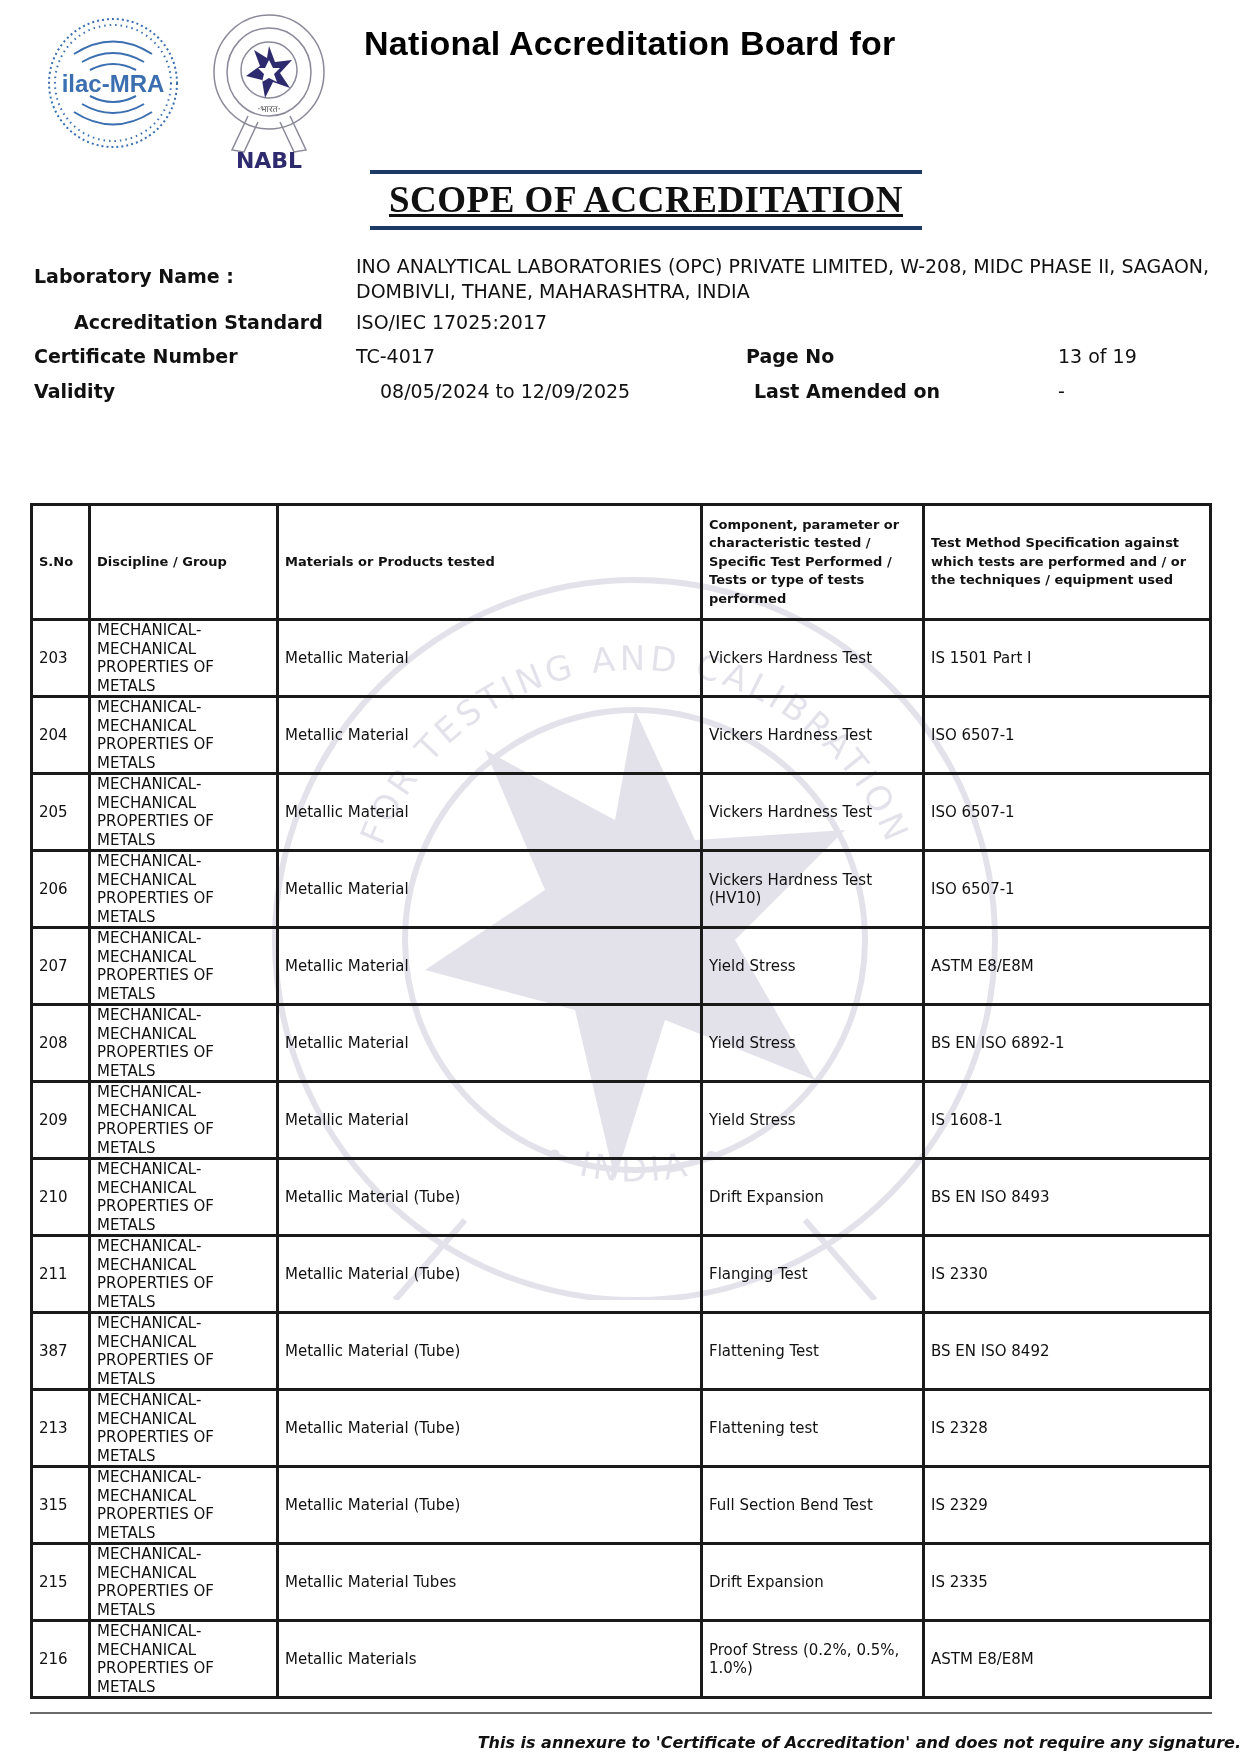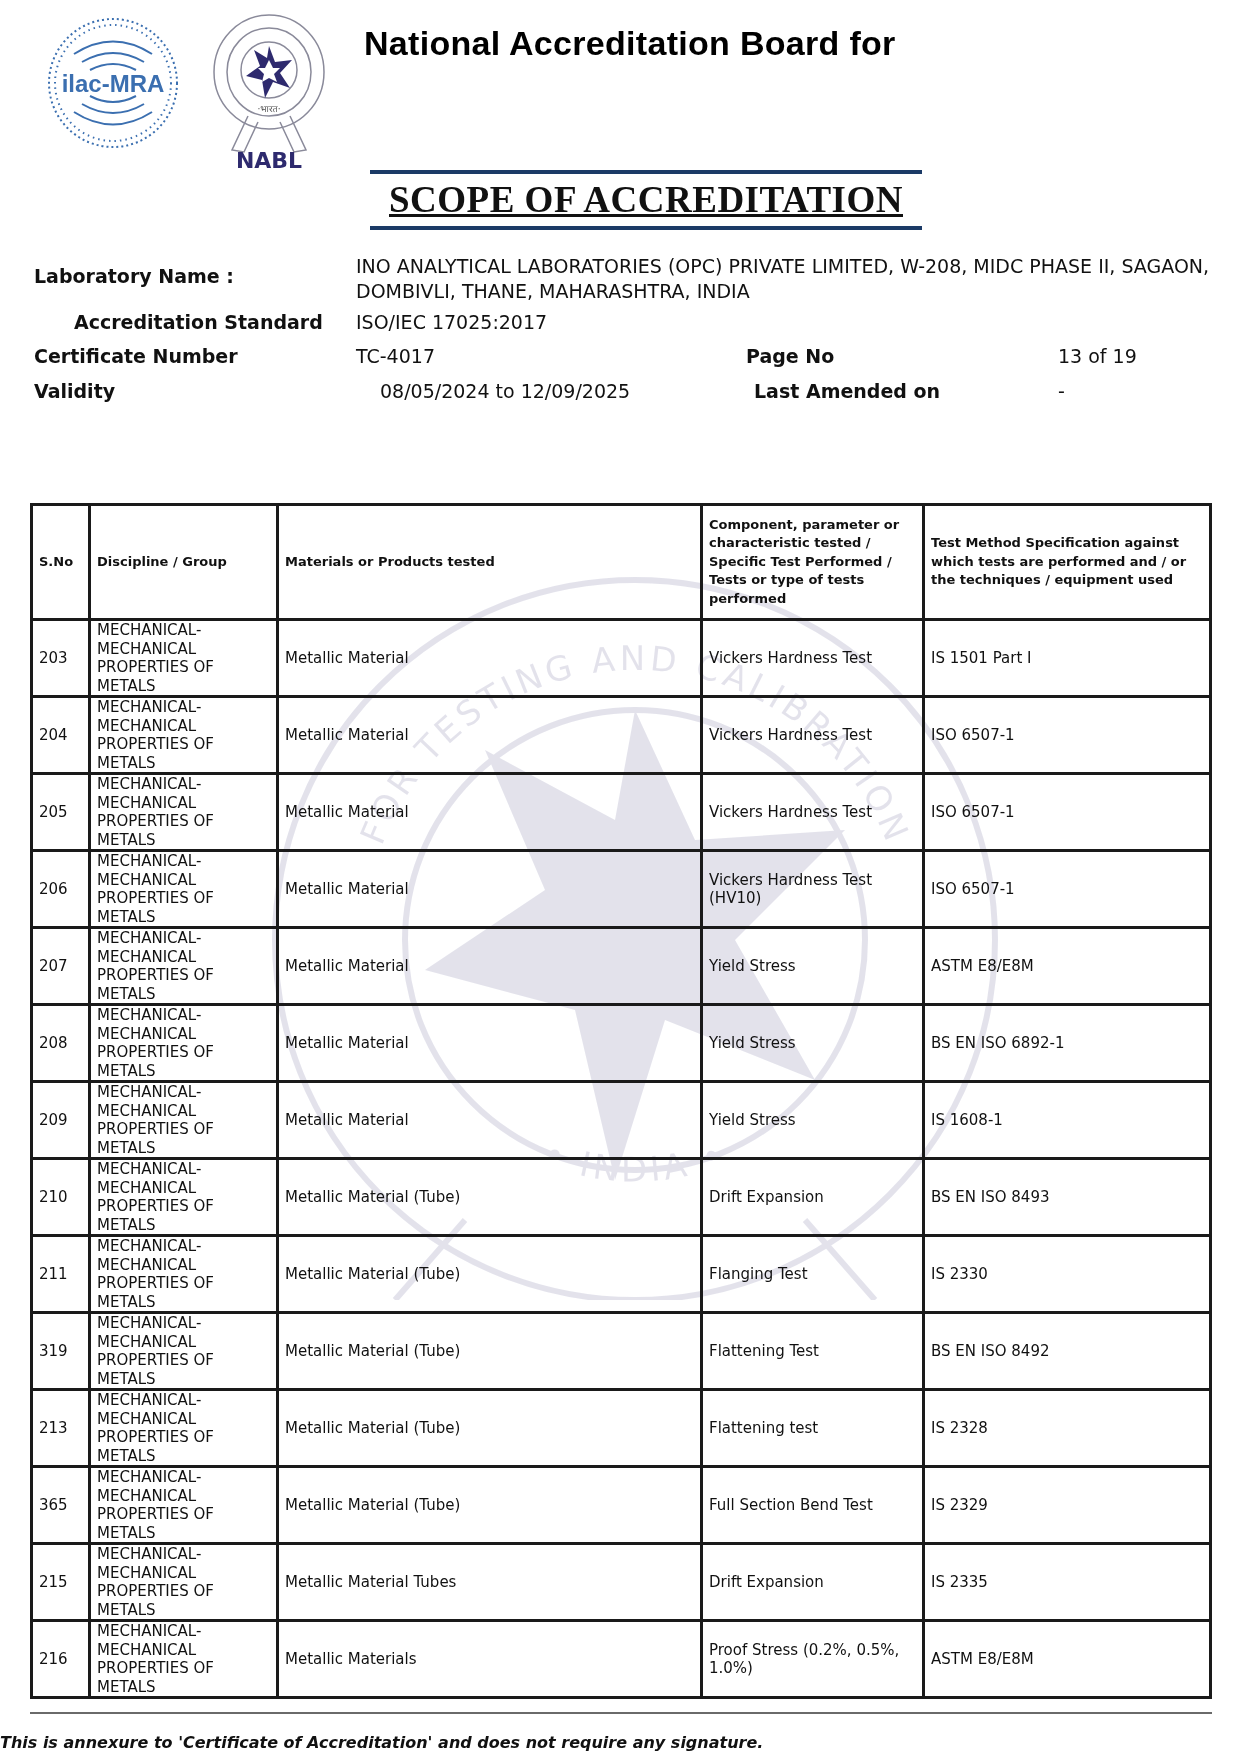--- a/index.html
+++ b/index.html
@@ -23,21 +23,21 @@
   table.scope th { font-weight: bold; text-align: left; font-size: 13px; line-height: 18.5px; height: 104px; padding: 4px 6px; }
   table.scope td { height: 63px; line-height: 18.5px; }
   .c-sno { width: 58px; }
   .c-disc { width: 188px; }
   .c-mat { width: 424px; }
   .c-comp { width: 222px; }
 
   .watermark { position: absolute; left: 255px; top: 540px; width: 760px; height: 760px; z-index: 1; opacity: 0.13; }
 
   .footer-rule { position: absolute; left: 30px; top: 1712px; width: 1182px; height: 2px; background: #6a6a6a; }
-  .footer-note { position: absolute; left: 0; top: 1733px; width: 1241px; text-align: left; font-size: 16px; font-weight: bold; font-style: italic; color: #111; }
+  .footer-note { position: absolute; left: 0; top: 1733px; width: 1241px; text-align: right; font-size: 16px; font-weight: bold; font-style: italic; color: #111; }
 </style>
 </head>
 <body>
 
 <div class="logo-ilac">
   <svg width="138" height="138" viewBox="0 0 138 138">
     <g fill="none" stroke="#3b6fb0" stroke-width="2">
       <circle cx="69" cy="69" r="64" stroke-dasharray="2 3"></circle>
       <circle cx="69" cy="69" r="58" stroke-dasharray="1.5 4"></circle>
       <path d="M30 40 Q69 15 108 40"></path>
@@ -190,35 +190,35 @@
         <td>BS EN ISO 8493</td>
       </tr>
       <tr>
         <td>211</td>
         <td>MECHANICAL- MECHANICAL PROPERTIES OF METALS</td>
         <td>Metallic Material (Tube)</td>
         <td>Flanging Test</td>
         <td>IS 2330</td>
       </tr>
       <tr>
-        <td>319</td>
+        <td>387</td>
         <td>MECHANICAL- MECHANICAL PROPERTIES OF METALS</td>
         <td>Metallic Material (Tube)</td>
         <td>Flattening Test</td>
         <td>BS EN ISO 8492</td>
       </tr>
       <tr>
         <td>213</td>
         <td>MECHANICAL- MECHANICAL PROPERTIES OF METALS</td>
         <td>Metallic Material (Tube)</td>
         <td>Flattening test</td>
         <td>IS 2328</td>
       </tr>
       <tr>
-        <td>365</td>
+        <td>315</td>
         <td>MECHANICAL- MECHANICAL PROPERTIES OF METALS</td>
         <td>Metallic Material (Tube)</td>
         <td>Full Section Bend Test</td>
         <td>IS 2329</td>
       </tr>
       <tr>
         <td>215</td>
         <td>MECHANICAL- MECHANICAL PROPERTIES OF METALS</td>
         <td>Metallic Material Tubes</td>
         <td>Drift Expansion</td>

